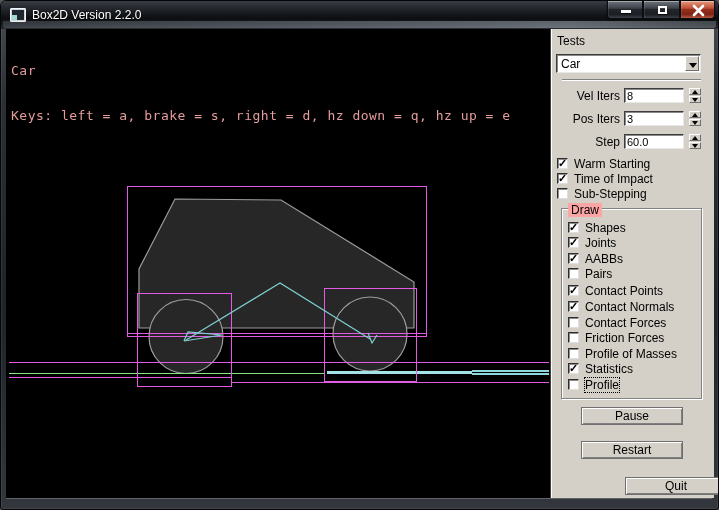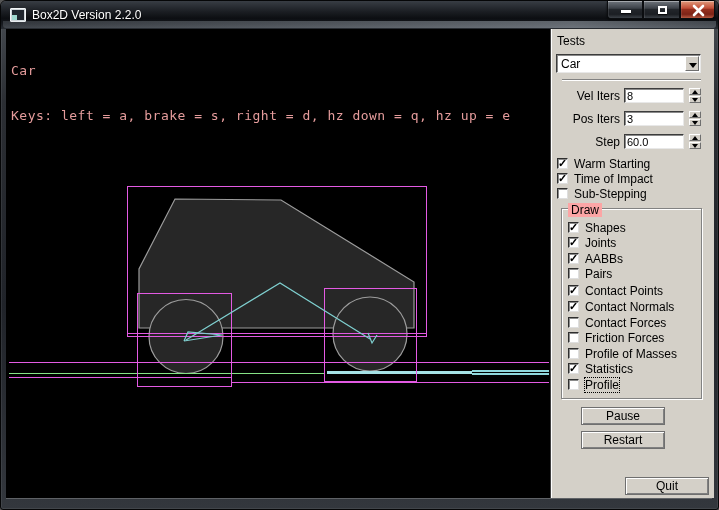--- a/index.html
+++ b/index.html
@@ -87,21 +87,21 @@
     box-shadow:inset 1px 1px 0 #8a8a8a;
     font-size:11px; font-weight:bold; line-height:9px; text-align:center; color:#000; }
   .clabel { position:absolute; left:17px; top:-1px; white-space:nowrap; }
   .clabel.focused { outline:1px dotted #000; }
 
   .groupbox { position:absolute; left:10px; top:179px; width:141px; height:191px;
     border:1px solid #828282; box-shadow:inset 1px 1px 0 #ffffff, 1px 1px 0 #ffffff; }
   .group-label { position:absolute; left:17px; top:174px; background:#fca5a5; padding:0 3px;
     z-index:2; }
 
-  .pbutton { position:absolute; left:30px; width:84px; height:18px; background:#d4d0c8;
+  .pbutton { position:absolute; left:30px; width:102px; height:18px; background:#d4d0c8;
     border:1px solid #6f6f6f; box-shadow:inset 1px 1px 0 #ffffff, inset -1px -1px 0 #808080;
     font-family:"Liberation Sans", sans-serif; font-size:12px; color:#000; 
     line-height:16px; padding:0; }
 
   .bottom-glow { position:absolute; left:5px; right:6px; top:497px; height:1px;
     background:rgba(255,255,255,.22); }
 </style>
 </head>
 <body>
 
@@ -272,19 +272,19 @@
       <div class="check-row" style="left:17px; top:334px;">
         <span class="cbox">✓</span>
         <span class="clabel">Statistics</span>
       </div>
       <div class="check-row" style="left:17px; top:350px;">
         <span class="cbox"></span>
         <span class="clabel focused">Profile</span>
       </div>
 
       <button class="pbutton" style="top:378px;">Pause</button>
-      <button class="pbutton" style="top:402px;">Restart</button>
+      <button class="pbutton" style="top:412px;">Restart</button>
       <button class="pbutton" style="top:448px;margin-left:44px;">Quit</button>
     </div>
   </div>
 
   <div class="bottom-glow"></div>
 </div>
 
 </body></html>

